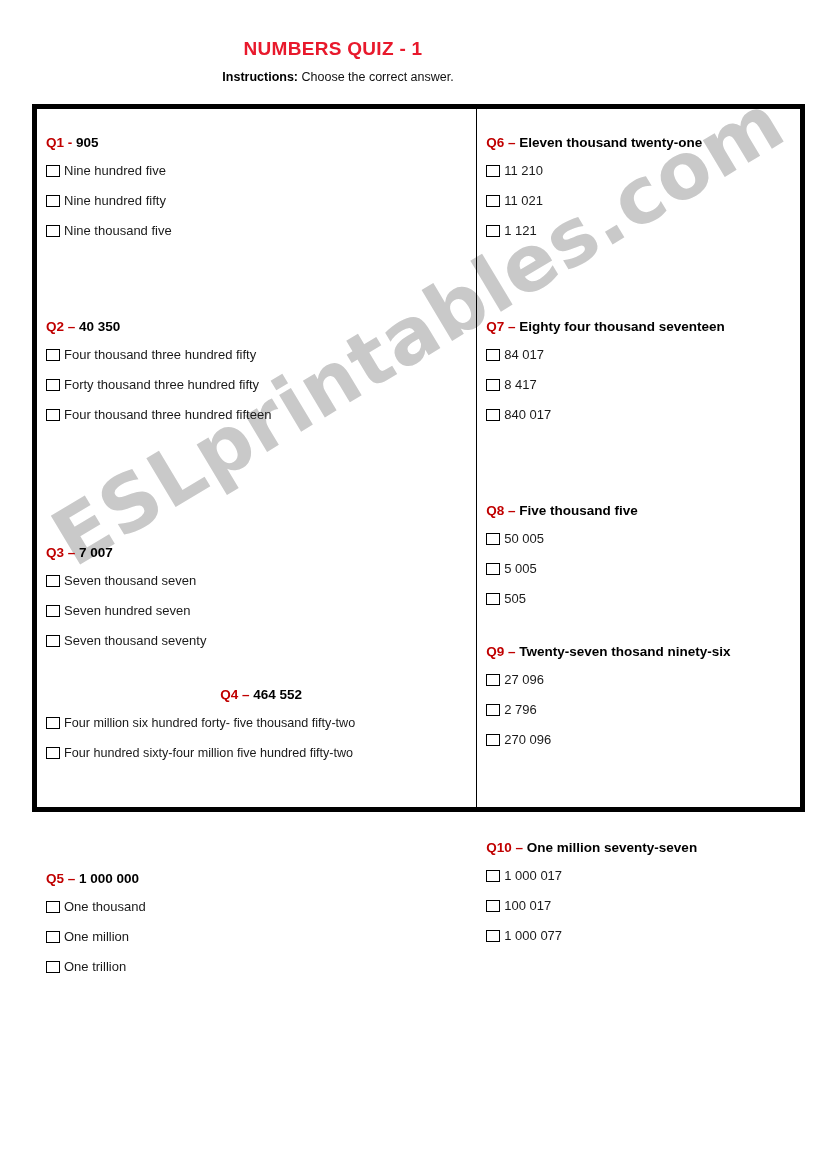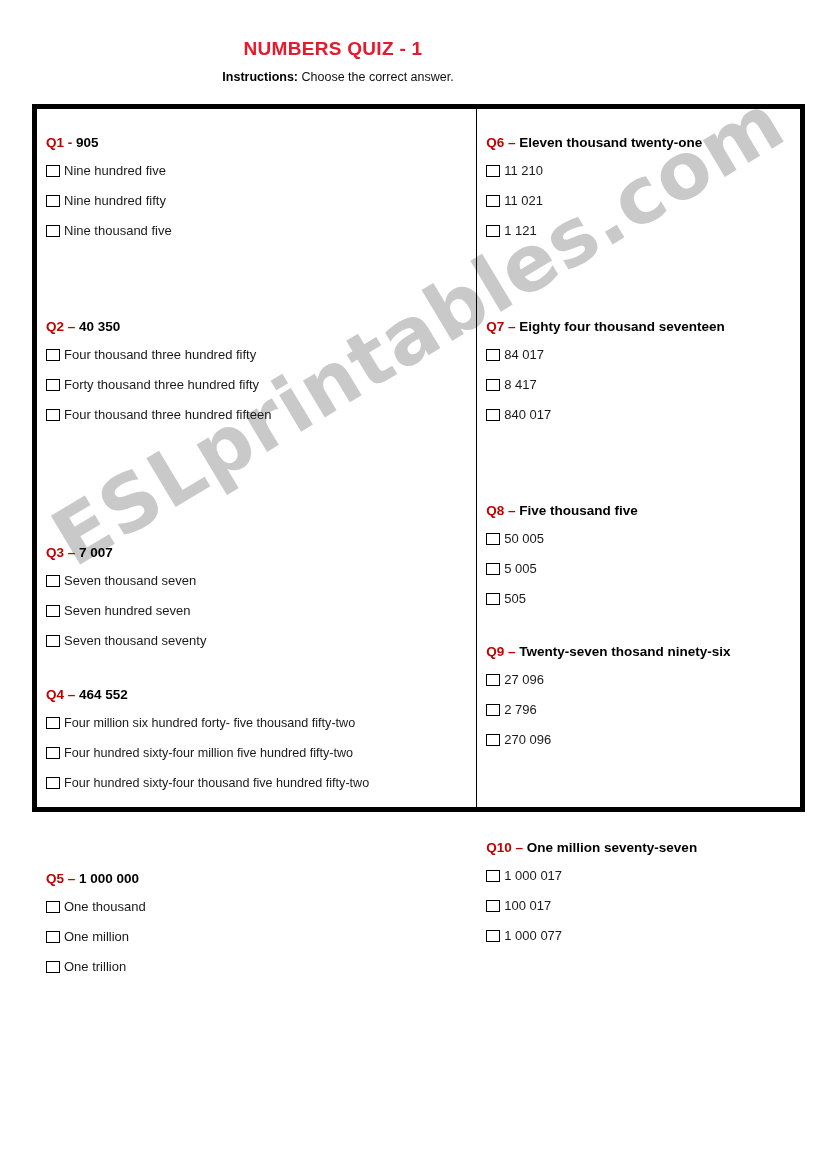--- a/index.html
+++ b/index.html
@@ -236,38 +236,34 @@
           <span class="checkbox"></span>
           <span class="option-label">Seven hundred seven</span>
         </li>
         <li class="option-row">
           <span class="checkbox"></span>
           <span class="option-label">Seven thousand seventy</span>
         </li>
       </ul>
     </div>
 
-    <div class="question-block" id="question-4" style="top:579px;">
+    <div class="question-block" id="question-4" style="top:579px;text-align:center;">
       <div class="question-heading">
         <span class="q-id">Q4</span>
         <span class="q-dash">–</span>
         <span class="q-value">464 552</span>
       </div>
       <ul class="options-list">
         <li class="option-row">
           <span class="checkbox"></span>
           <span class="option-label">Four million six hundred forty- five thousand fifty-two</span>
         </li>
         <li class="option-row">
           <span class="checkbox"></span>
           <span class="option-label">Four hundred sixty-four million five hundred fifty-two</span>
-        </li>
-        <li class="option-row">
-          <span class="checkbox"></span>
-          <span class="option-label">Four hundred sixty-four thousand five hundred fifty-two</span>
         </li>
       </ul>
     </div>
 
     <div class="question-block" id="question-5" style="top:763px;">
       <div class="question-heading">
         <span class="q-id">Q5</span>
         <span class="q-dash">–</span>
         <span class="q-value">1 000 000</span>
       </div>

